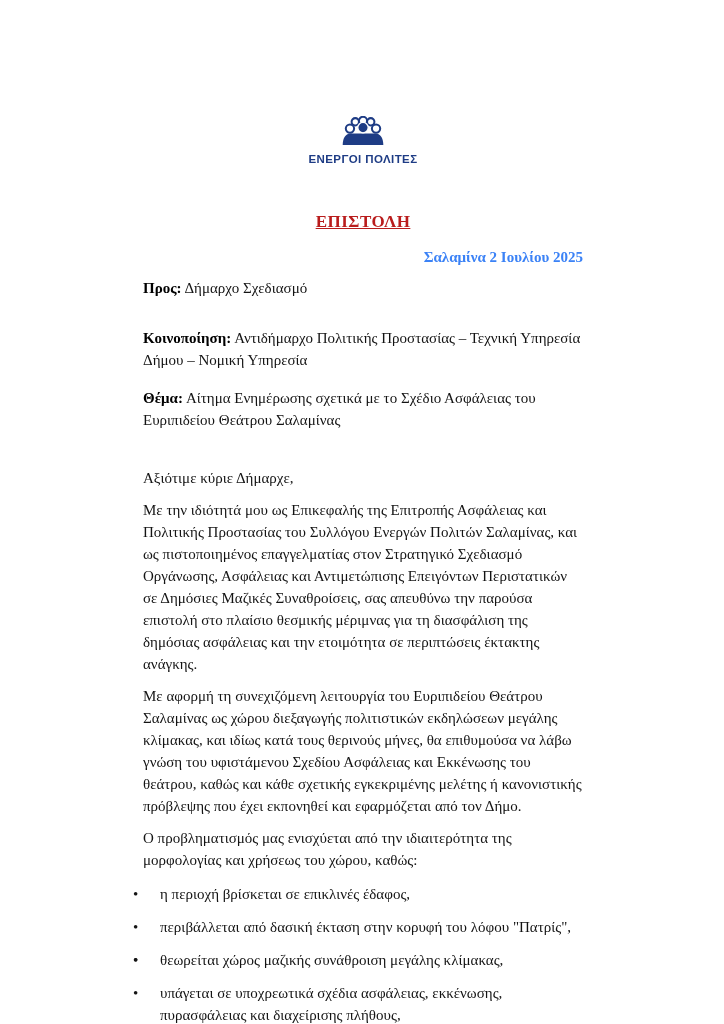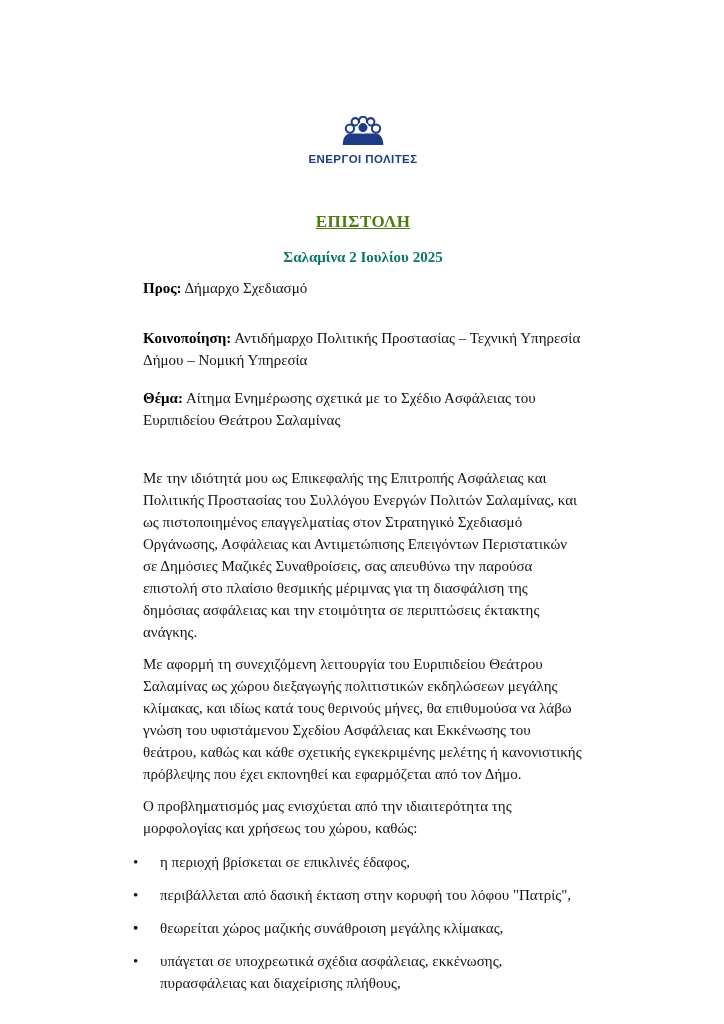--- a/index.html
+++ b/index.html
@@ -45,27 +45,27 @@
   }
 
   
   .letter-title {
     text-align: center;
     font-weight: bold;
     font-size: 17px;
     line-height: 22px;
     letter-spacing: 0.5px;
     text-decoration: underline;
-    color: #4d7c0f;
+    color: #b91c1c;
   }
   .letter-date {
-    text-align: center;
+    text-align: right;
     font-weight: bold;
     margin-top: 13px;
-    color: #0f766e;
+    color: #3b82f6;
   }
 
   
   .meta-to       { margin-top: 9px;  margin-bottom: 28px; }
   .meta-cc       { margin-bottom: 16px; }
   .meta-subject  { margin-bottom: 36px; }
   .meta-label { font-weight: bold; color: #000000; }
 
   
   .salutation { margin-bottom: 10px; }
@@ -127,20 +127,21 @@
     <div class="meta-cc">
       <span class="meta-label">Κοινοποίηση:</span>
       <span>Αντιδήμαρχο Πολιτικής Προστασίας – Τεχνική Υπηρεσία Δήμου – Νομική Υπηρεσία</span>
     </div>
 
     <div class="meta-subject">
       <span class="meta-label">Θέμα:</span>
       <span>Αίτημα Ενημέρωσης σχετικά με το Σχέδιο Ασφάλειας του Ευριπιδείου Θεάτρου Σαλαμίνας</span>
     </div>
 
+    <div class="salutation">Αξιότιμε κύριε Δήμαρχε,</div>
 
     <p class="para">Με την ιδιότητά μου ως Επικεφαλής της Επιτροπής Ασφάλειας και Πολιτικής Προστασίας του Συλλόγου Ενεργών Πολιτών Σαλαμίνας, και ως πιστοποιημένος επαγγελματίας στον Στρατηγικό Σχεδιασμό Οργάνωσης, Ασφάλειας και Αντιμετώπισης Επειγόντων Περιστατικών σε Δημόσιες Μαζικές Συναθροίσεις, σας απευθύνω την παρούσα επιστολή στο πλαίσιο θεσμικής μέριμνας για τη διασφάλιση της δημόσιας ασφάλειας και την ετοιμότητα σε περιπτώσεις έκτακτης ανάγκης.</p>
     <p class="para">Με αφορμή τη συνεχιζόμενη λειτουργία του Ευριπιδείου Θεάτρου Σαλαμίνας ως χώρου διεξαγωγής πολιτιστικών εκδηλώσεων μεγάλης κλίμακας, και ιδίως κατά τους θερινούς μήνες, θα επιθυμούσα να λάβω γνώση του υφιστάμενου Σχεδίου Ασφάλειας και Εκκένωσης του θεάτρου, καθώς και κάθε σχετικής εγκεκριμένης μελέτης ή κανονιστικής πρόβλεψης που έχει εκπονηθεί και εφαρμόζεται από τον Δήμο.</p>
     <p class="para para-last">Ο προβληματισμός μας ενισχύεται από την ιδιαιτερότητα της μορφολογίας και χρήσεως του χώρου, καθώς:</p>
 
     <ul class="bullet-list">
       <li>
         <span class="bullet-marker">•</span>
         <span>η περιοχή βρίσκεται σε επικλινές έδαφος,</span>
       </li>

